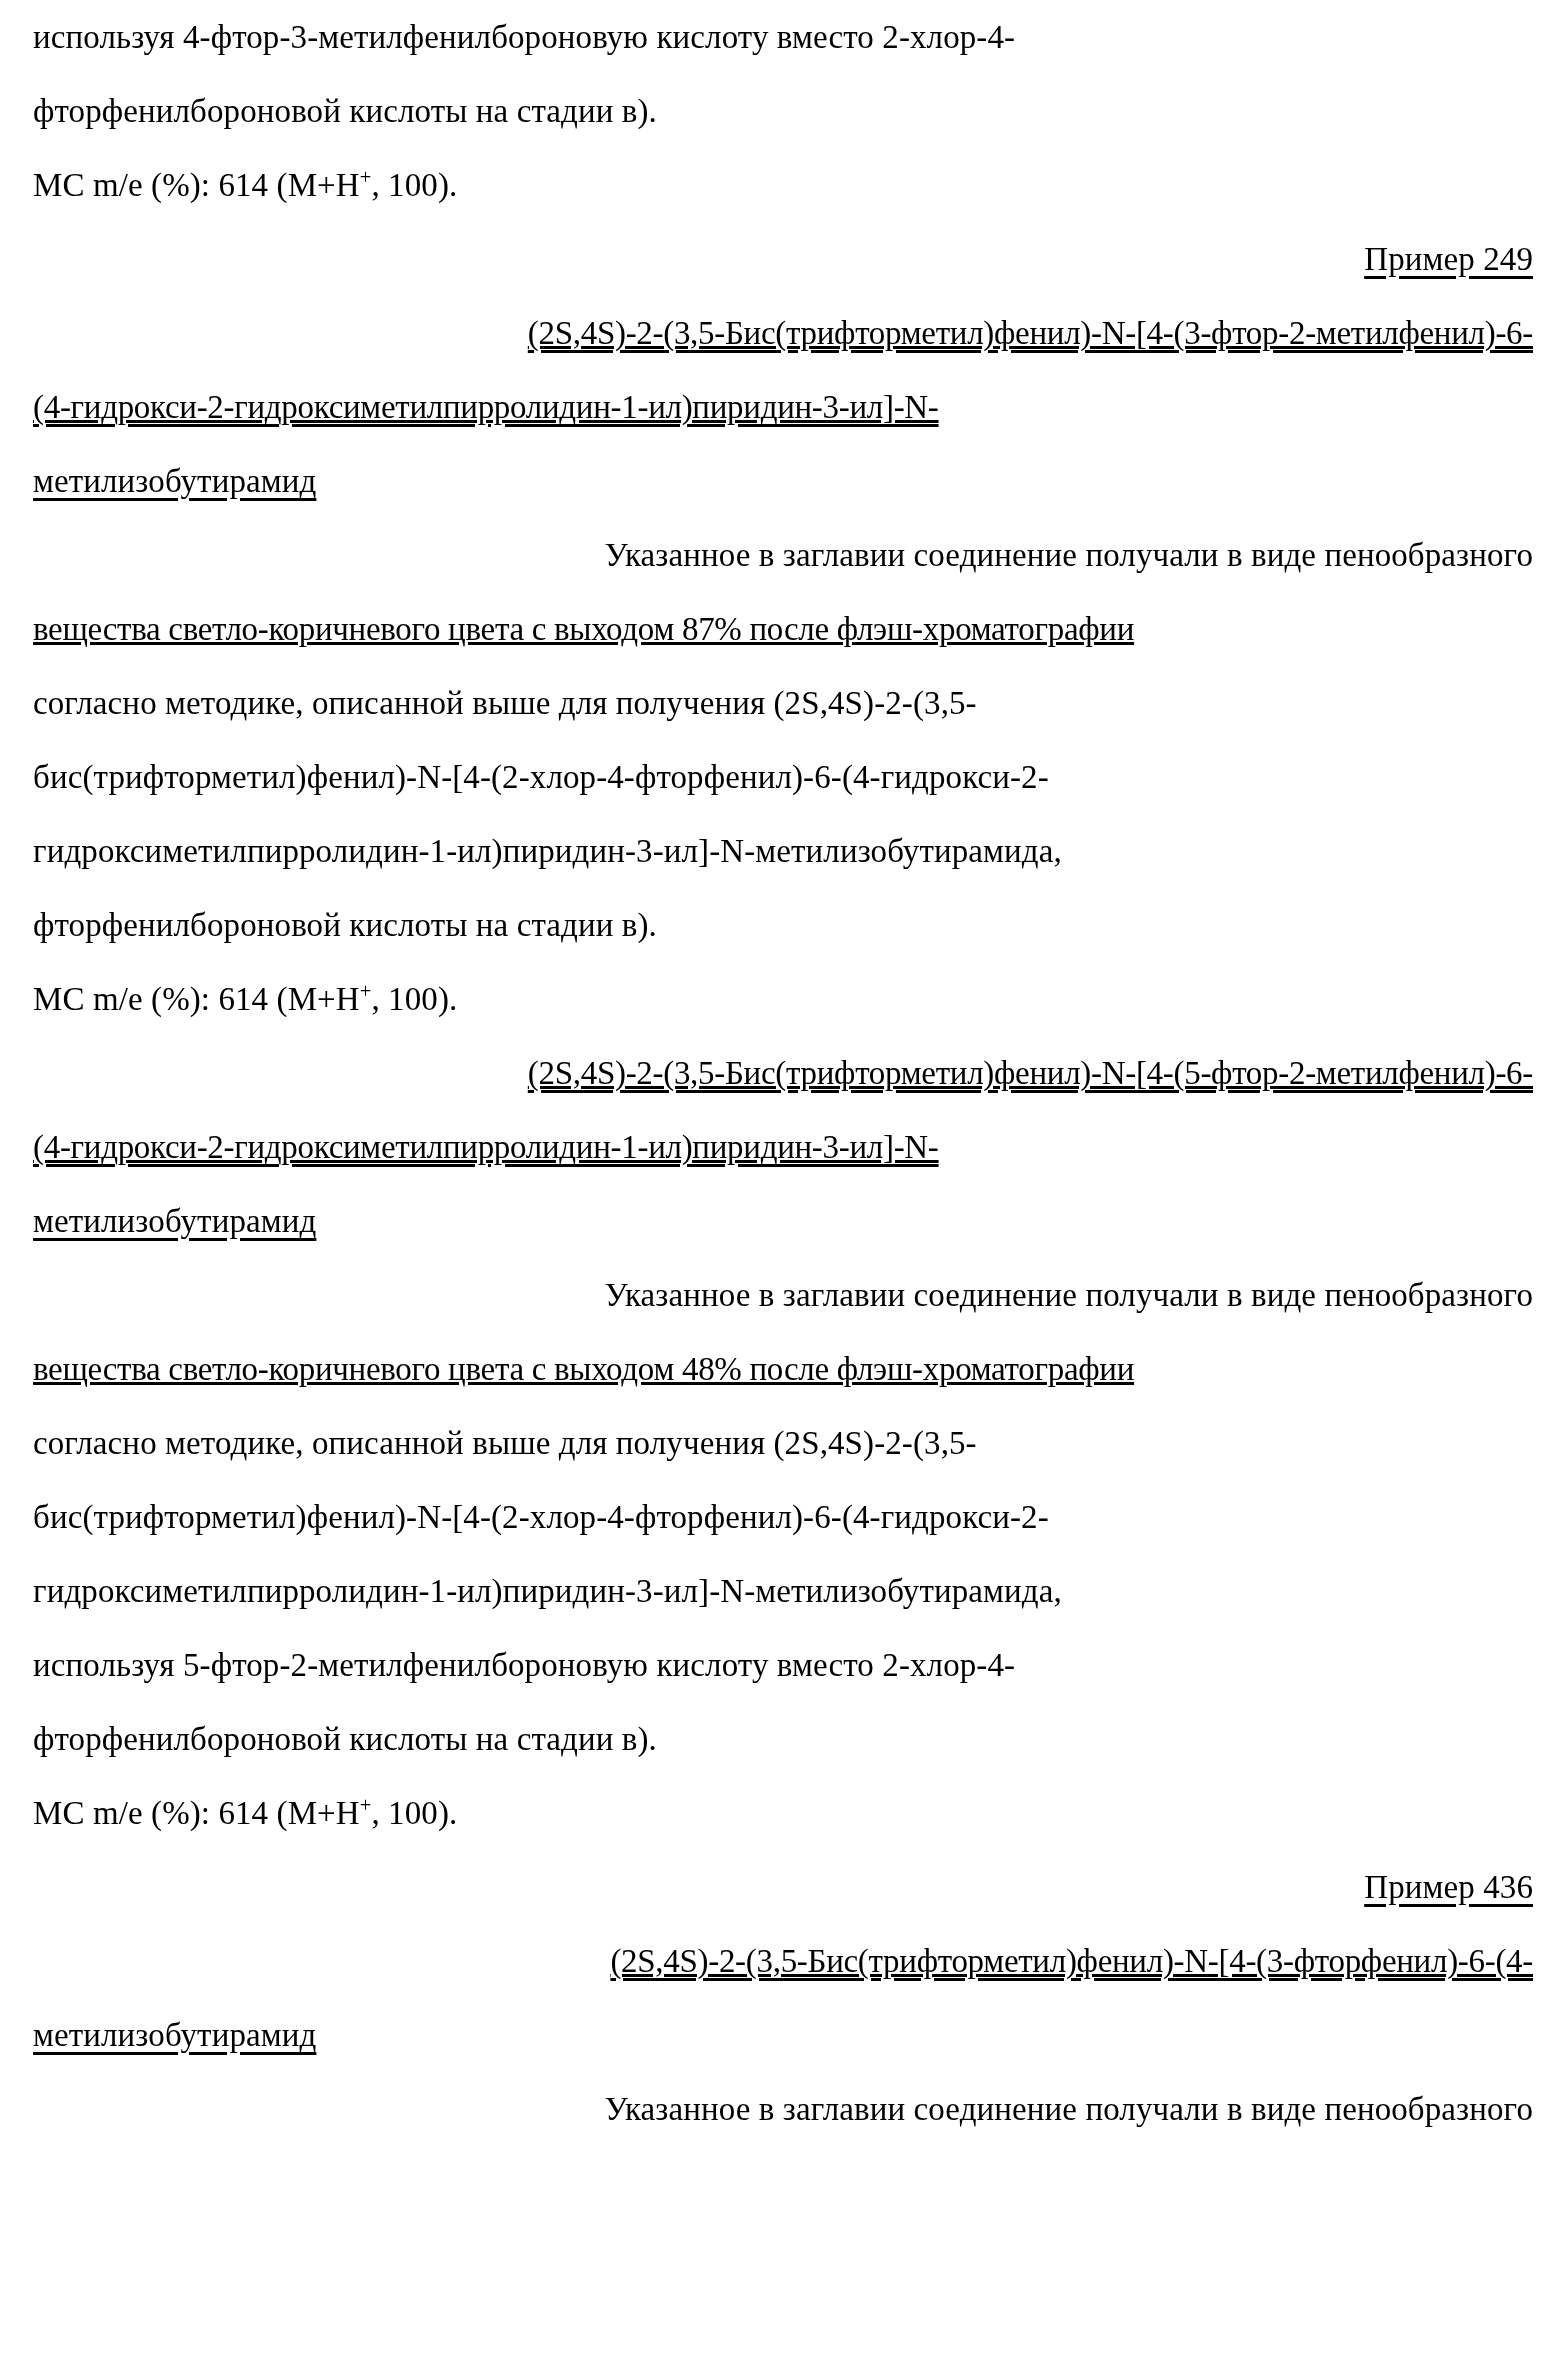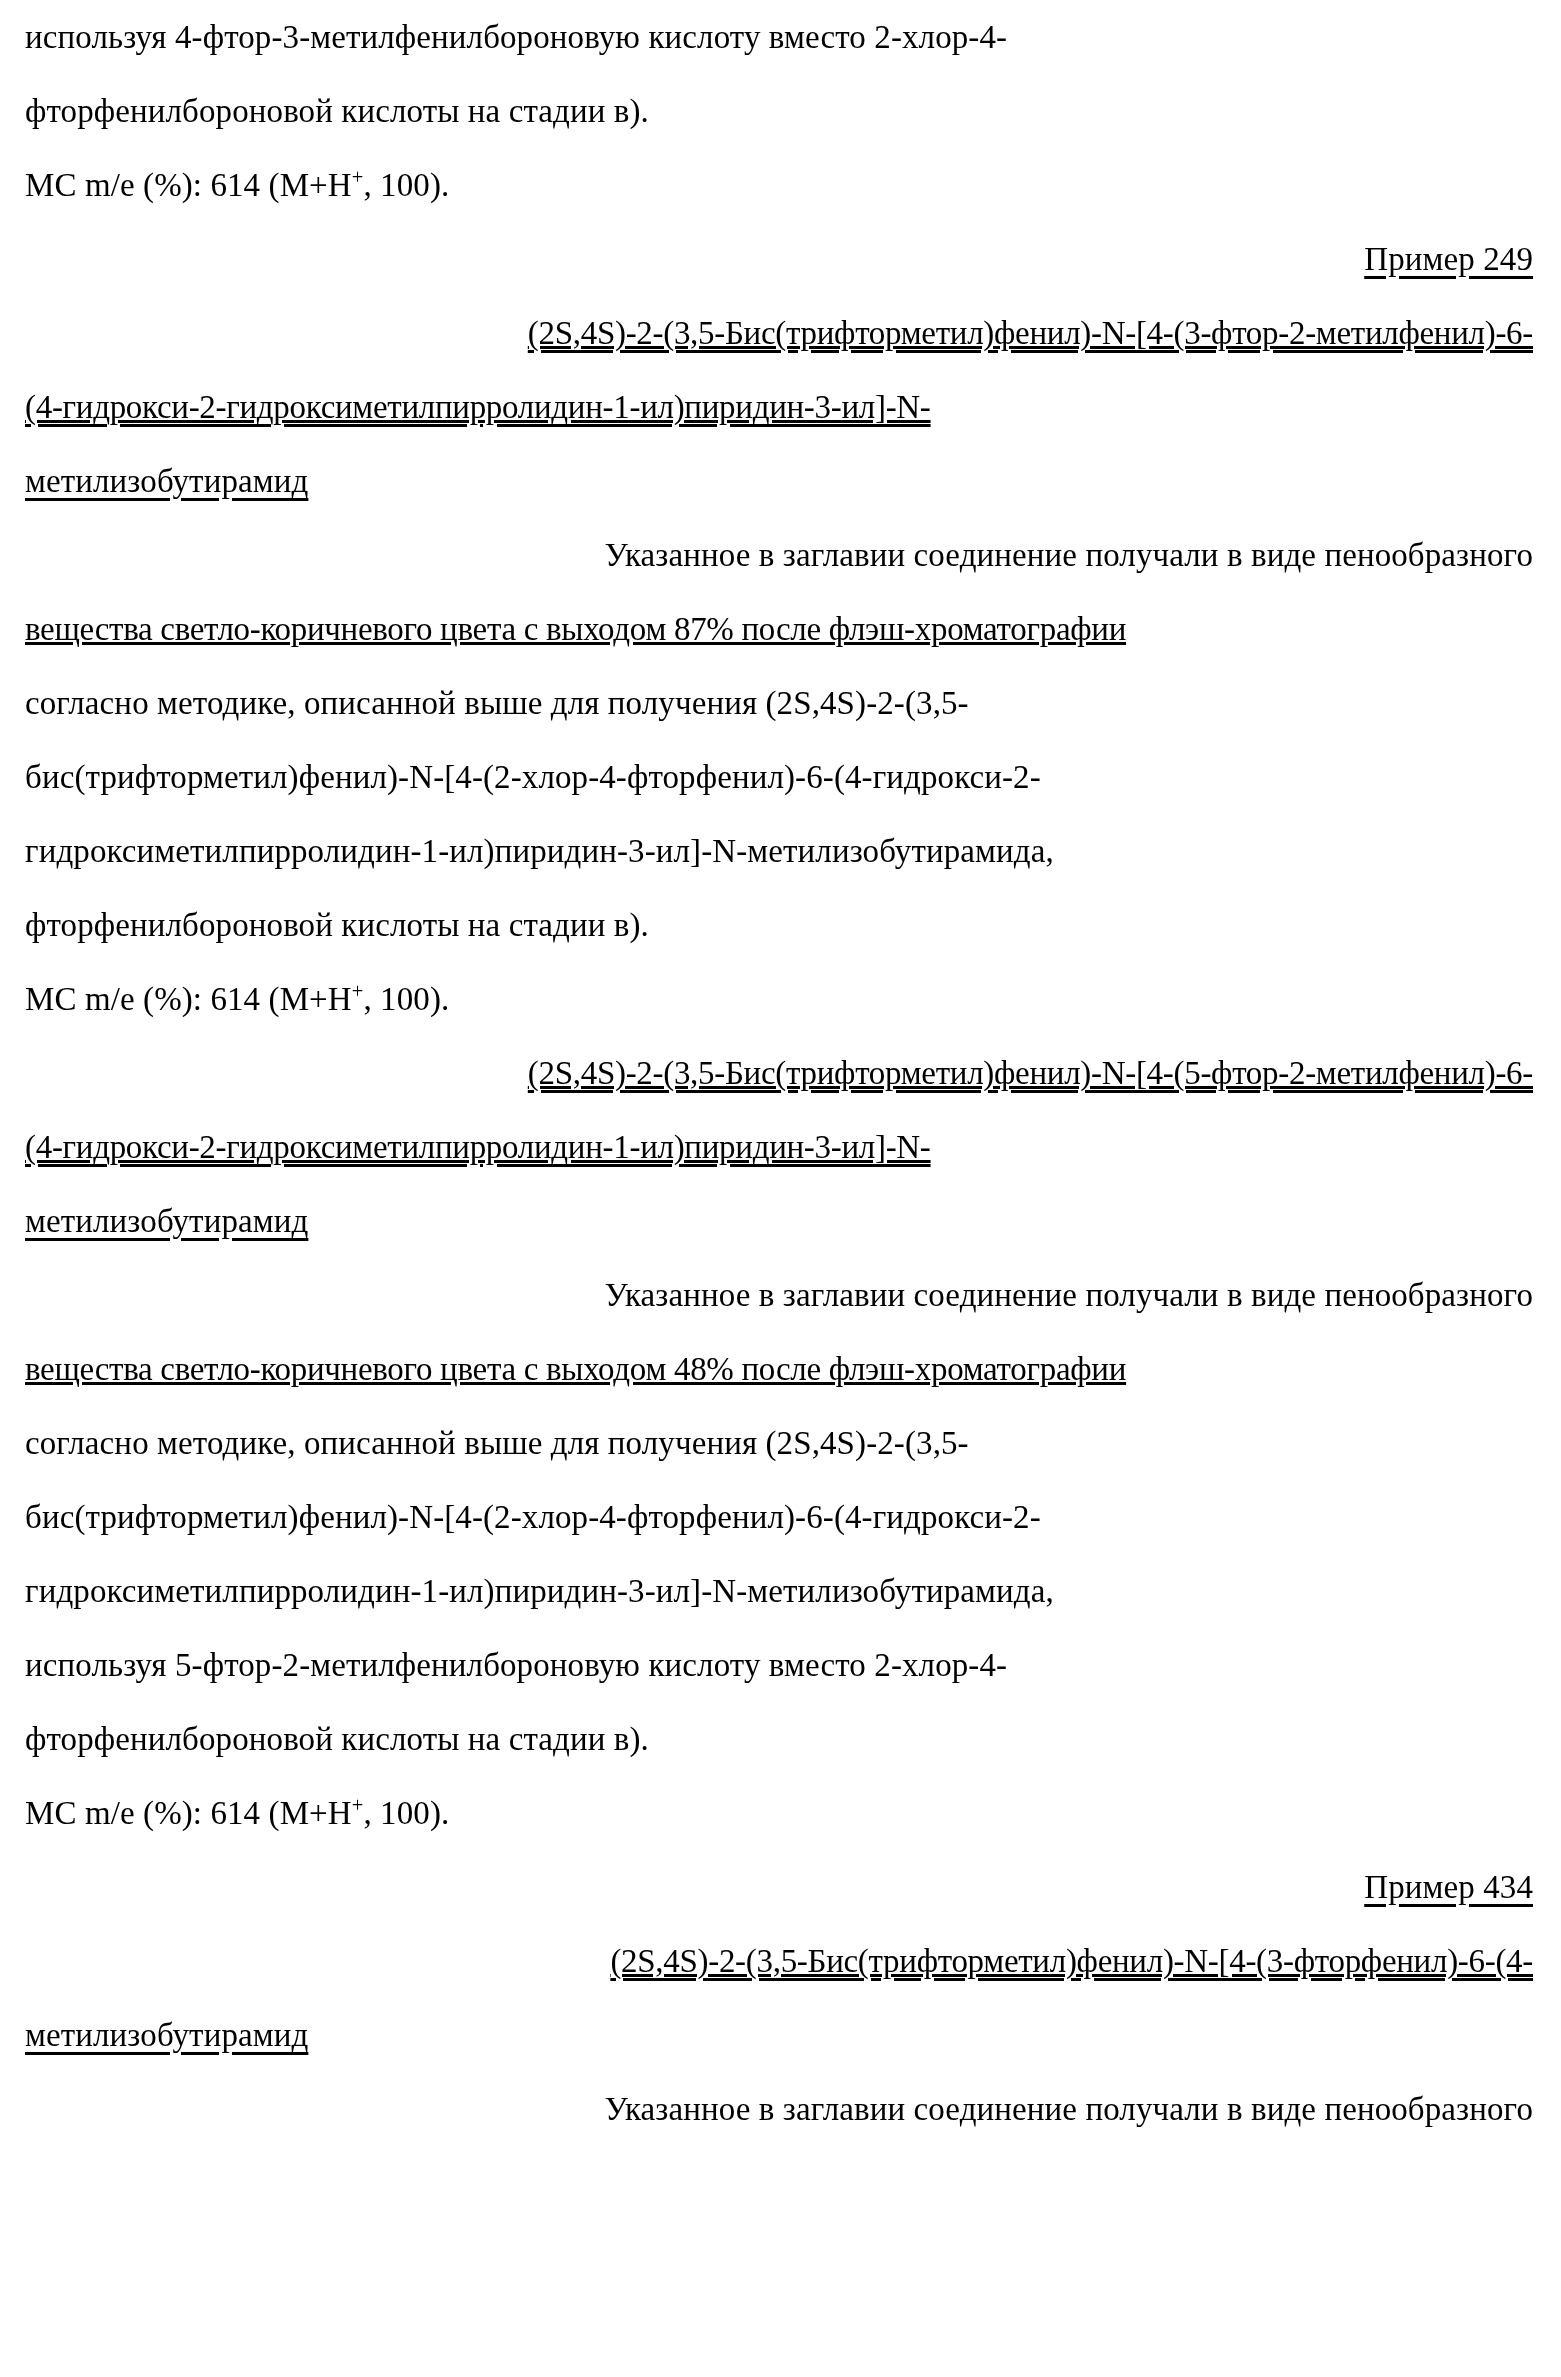--- a/index.html
+++ b/index.html
@@ -31,20 +31,21 @@
   
   .line {
     position: relative;
     font-size: 33px;
     line-height: 74px;
     height: 74px;
     white-space: nowrap;
     letter-spacing: 0.1px;
     font-weight: 400;
     color: #000000;
+    margin-left: 8px;
   }
   .line.indent {
     padding-left: 124px;
     text-align: right;
   }
   .line.underline > .u {
     text-decoration: underline;
     text-decoration-thickness: 2.5px;
     text-underline-offset: 5.8px;
   }
@@ -109,21 +110,21 @@
     <div class="line"><span>бис(трифторметил)фенил)-N-[4-(2-хлор-4-фторфенил)-6-(4-гидрокси-2-</span></div>
 
     <div class="line"><span>гидроксиметилпирролидин-1-ил)пиридин-3-ил]-N-метилизобутирамида,</span></div>
 
     <div class="line"><span>используя 5-фтор-2-метилфенилбороновую кислоту вместо 2-хлор-4-</span></div>
 
     <div class="line"><span>фторфенилбороновой кислоты на стадии в).</span></div>
 
     <div class="line"><span>МС m/e (%): 614 (M+H</span><sup>+</sup><span>, 100).</span></div>
 
-    <div class="line indent underline"><span class="u">Пример 434</span></div>
+    <div class="line indent underline"><span class="u">Пример 436</span></div>
 
     <div class="line indent underline tight"><span class="u">(2S,4S)-2-(3,5-Бис(трифторметил)фенил)-N-[4-(3-фторфенил)-6-(4-</span></div>
 
 
     <div class="line underline"><span class="u">метилизобутирамид</span></div>
 
     <div class="line indent"><span>Указанное в заглавии соединение получали в виде пенообразного</span></div>
 
     <div class="line tight"></div>
 

